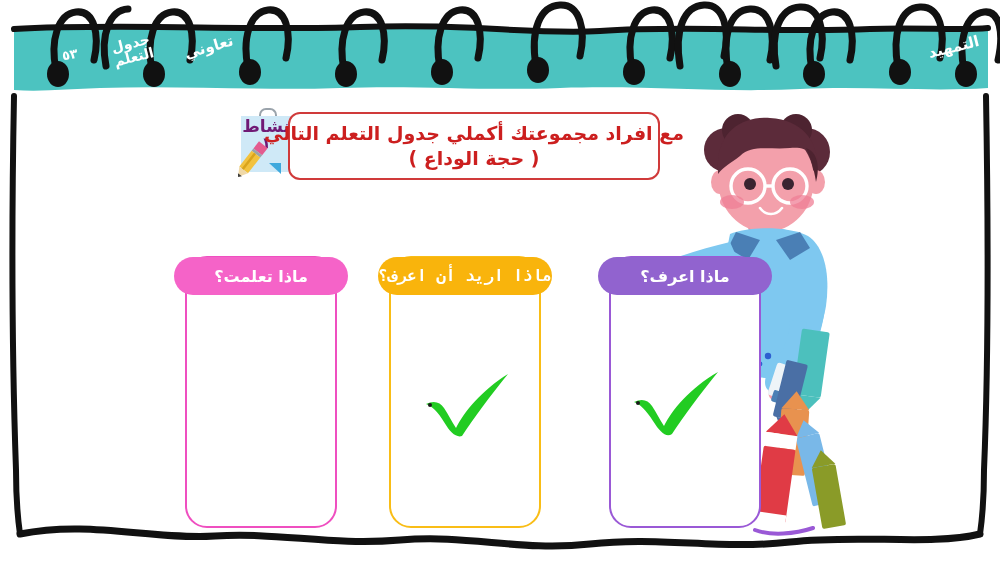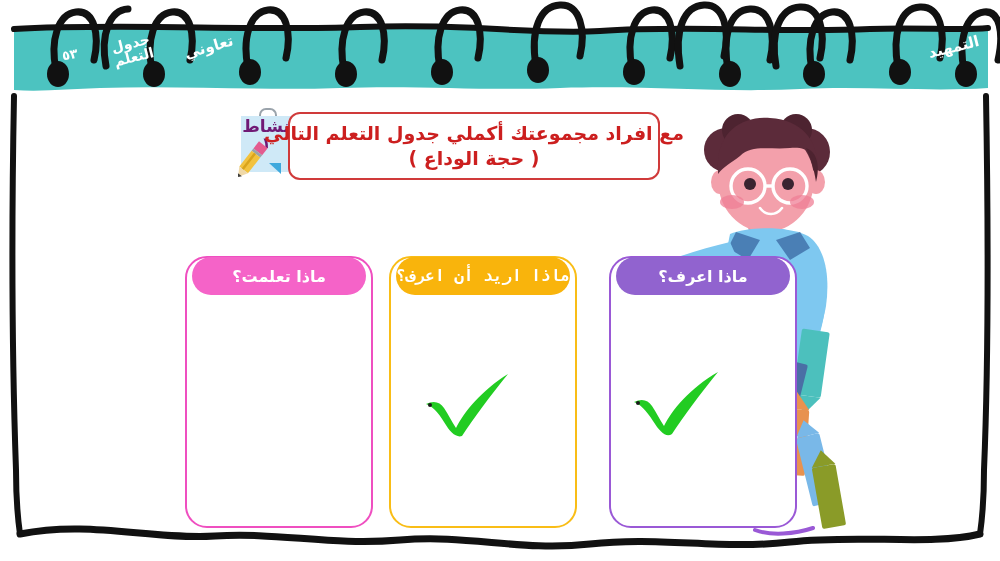--- a/index.html
+++ b/index.html
@@ -48,21 +48,21 @@
   .banner .line{color:#cc1f1f;font-weight:bold;font-size:19px;
                 line-height:1.32;white-space:nowrap;direction:rtl;}
   .banner .line2{font-size:19px;}
 
   
   .girl{position:absolute;left:620px;top:108px;width:260px;height:300px;}
   .pencils{position:absolute;left:735px;top:322px;width:140px;height:230px;}
 
   
   .cards{position:absolute;left:0;top:0;width:1000px;height:561px;}
-  .card{position:absolute;top:256px;width:188px;height:272px;
+  .card{position:absolute;top:256px;width:152px;height:272px;
         background:#ffffff;border-radius:22px;box-sizing:border-box;}
   .card.c-pink{left:185px;border:2.6px solid #ef4fc0;}
   .card.c-yellow{left:389px;border:2.6px solid #f9bd16;font-family:Liberation Mono, monospace;}
   .card.c-purple{left:593px;border:2.6px solid #9a59d6;margin-left:16px;}
 
   .chead{position:absolute;top:-1px;left:50%;transform:translateX(-50%);
          width:174px;height:38px;border-radius:19px;
          display:flex;align-items:center;justify-content:center;
          color:#ffffff;font-weight:bold;font-size:16px;white-space:nowrap;direction:rtl;}
   .h-pink{background:#f563c8;}

